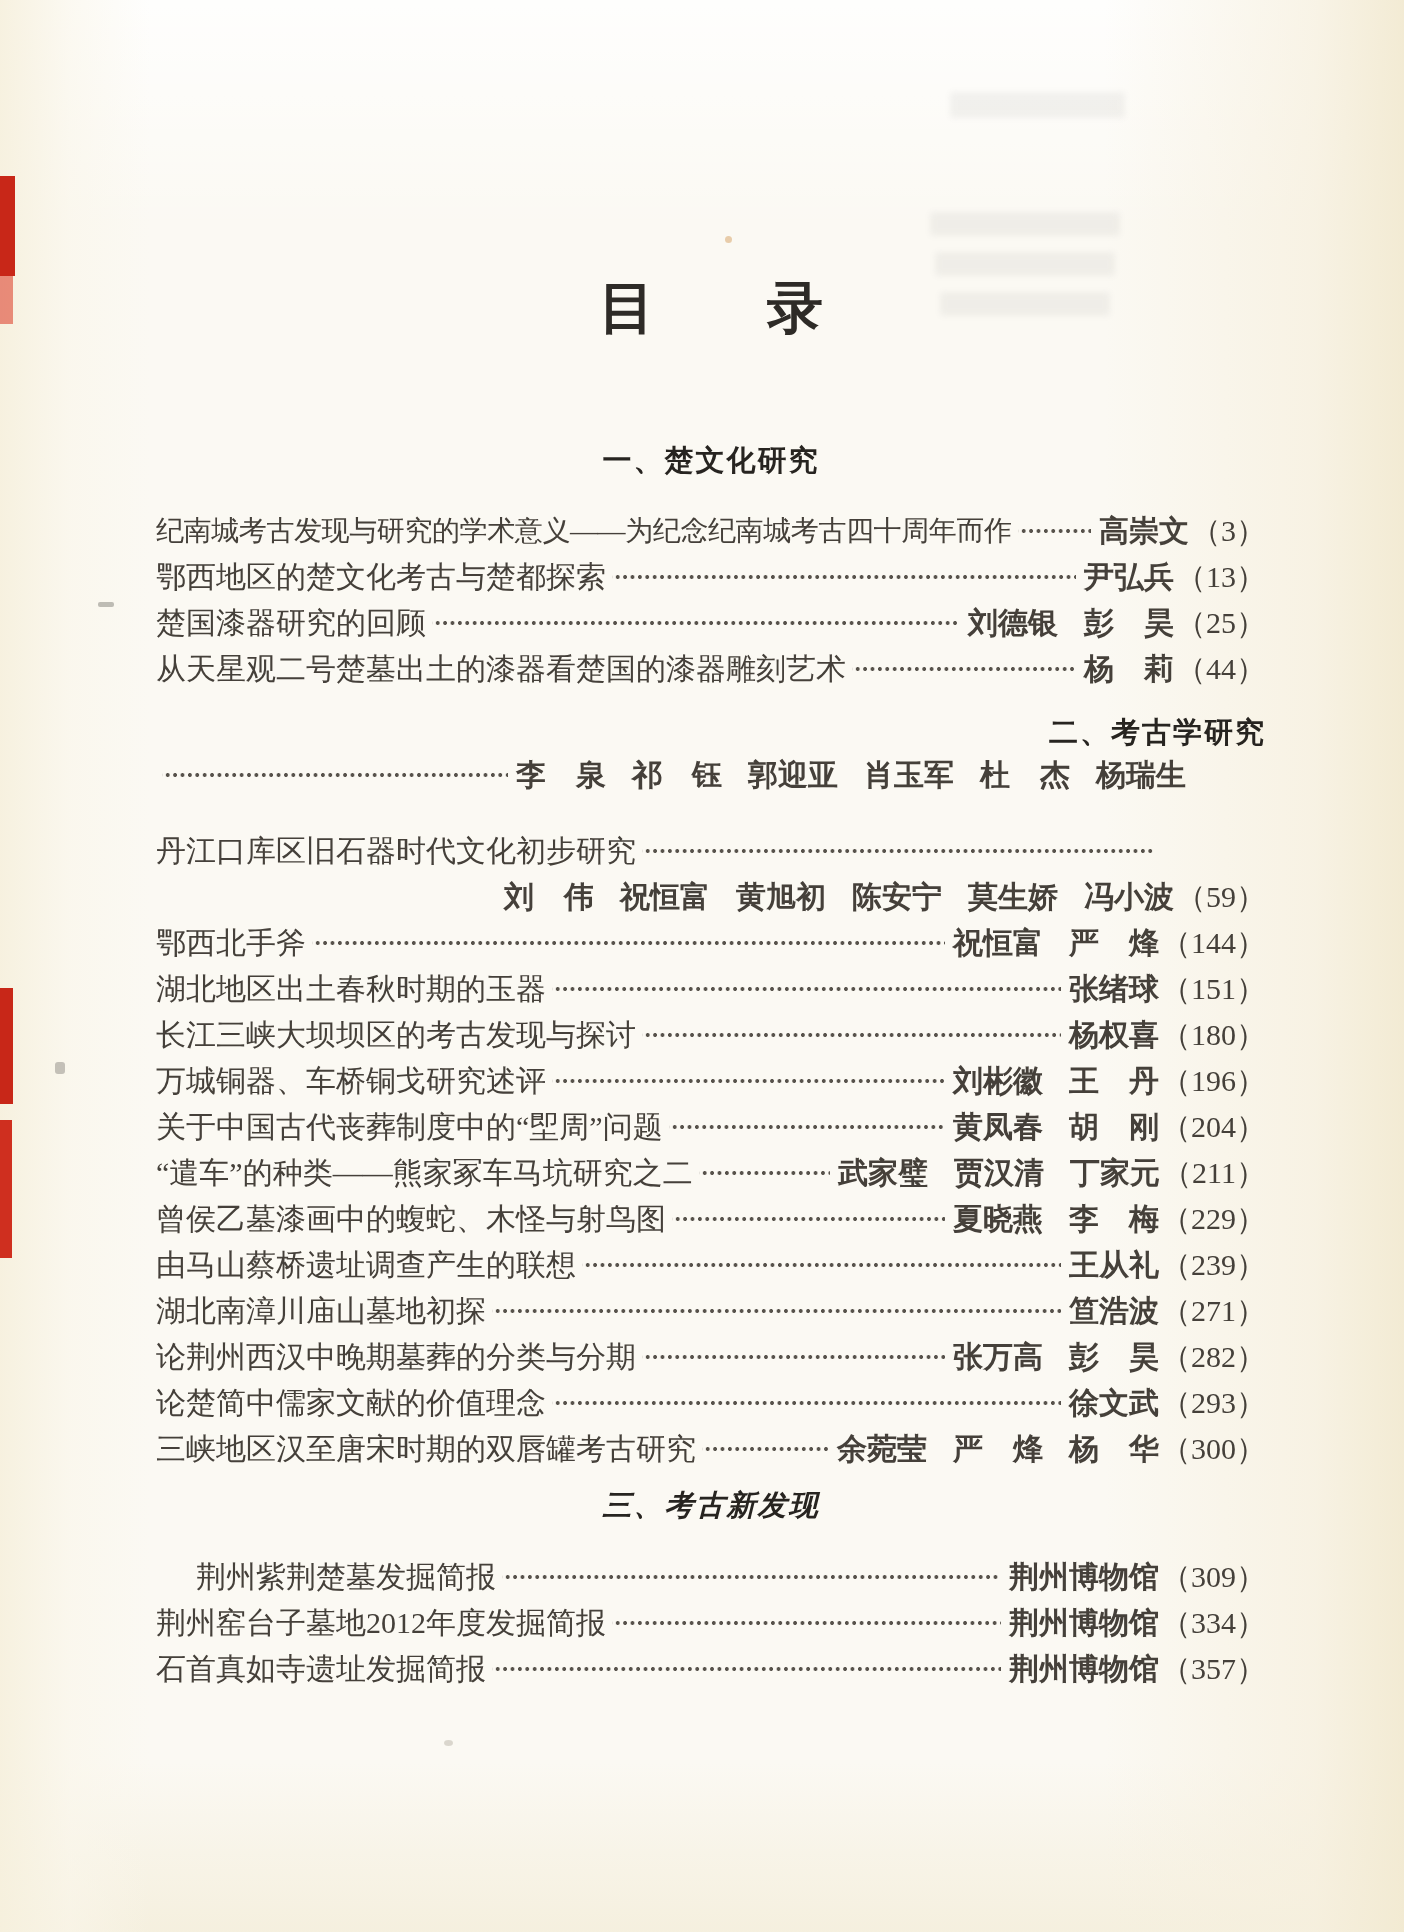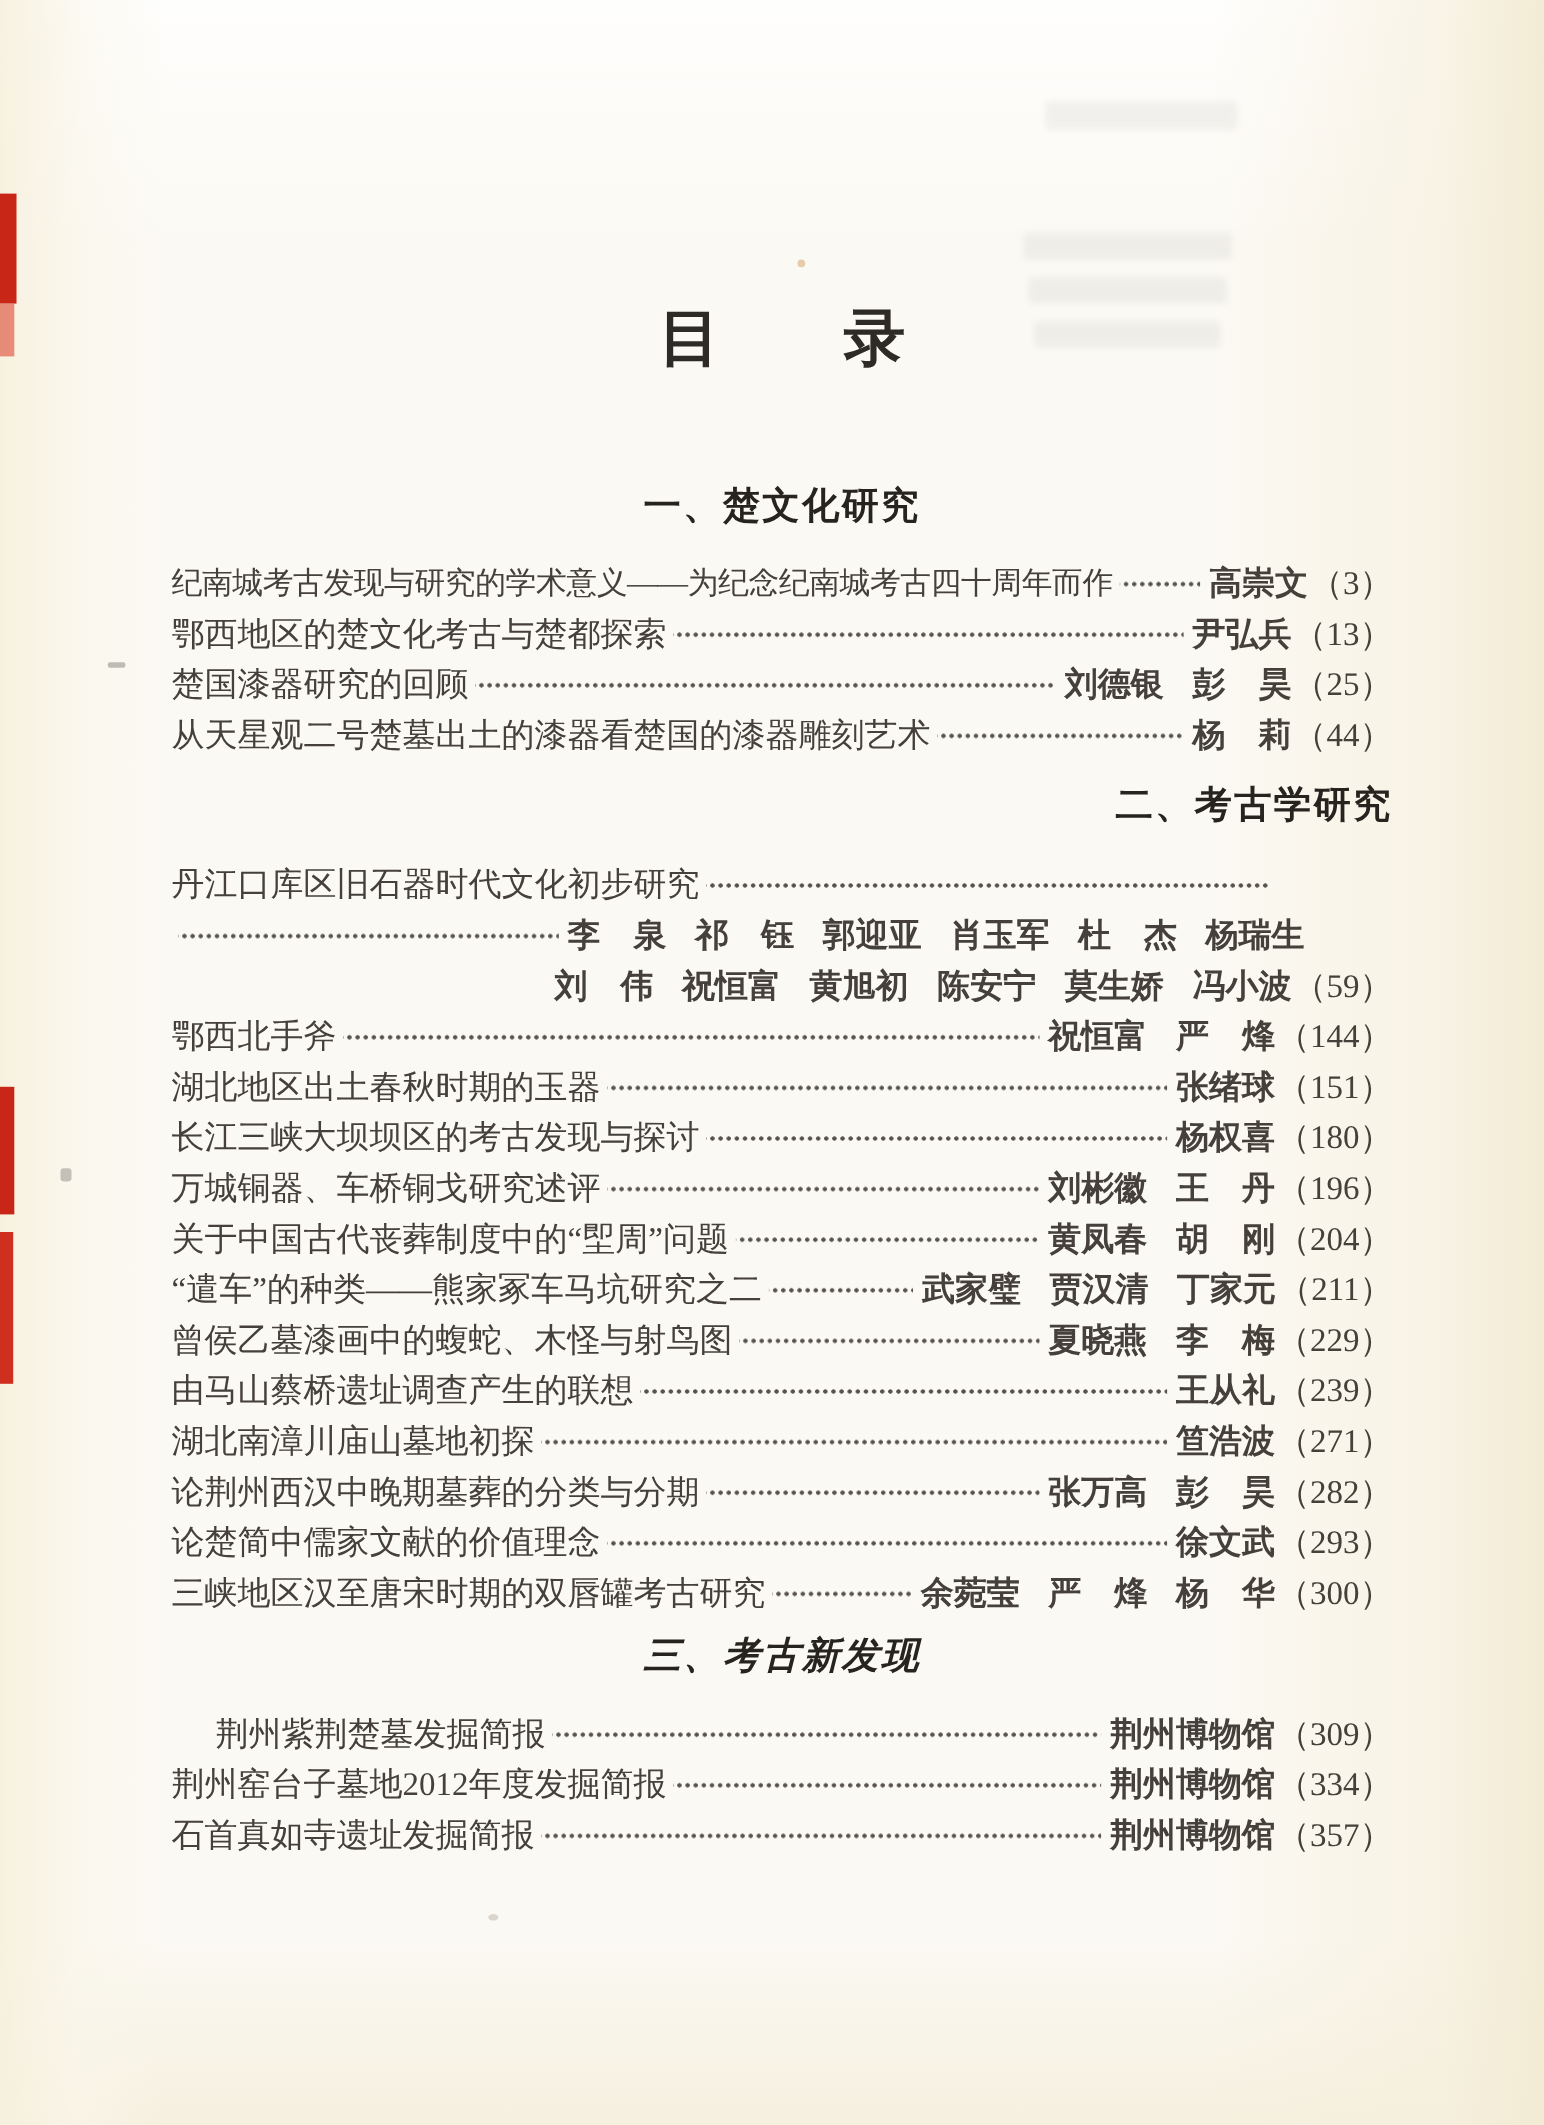--- a/index.html
+++ b/index.html
@@ -21,21 +21,21 @@
   .doc-title{
     margin:0;padding-top:278px;
     text-align:center;
     font-size:56px;line-height:60px;font-weight:bold;
     color:#2e2b27;
     font-family:"Liberation Serif", serif;
   }
   .sec-heading{
     text-align:center;
     font-family:"Liberation Sans", sans-serif;
-    font-weight:bold;font-size:34px;line-height:40px;
+    font-weight:bold;font-size:29px;line-height:40px;
     letter-spacing:2px;color:#272420;
   }
   .sec-heading.h0{margin-top:102px;}
   .sec-heading.h1{margin-top:20px;text-align:right;}
   .sec-heading.h2{margin-top:13px;font-style:italic;}
   .row{
     display:flex;align-items:center;white-space:nowrap;
     font-size:30px;line-height:46px;height:46px;
     color:#45403a;
   }
@@ -122,37 +122,37 @@
       </div>
       <div class="row">
         <span class="t">从天星观二号楚墓出土的漆器看楚国的漆器雕刻艺术</span>
         <span class="leader"></span>
         <span class="authors">
           <span class="author">杨　莉</span>
         </span>
         <span class="page-no">（44）</span>
       </div>
       <div class="sec-heading h1">二、考古学研究</div>
-      <div class="row first1">
-        <span class="t">丹江口库区旧石器时代文化初步研究</span>
-        <span class="leader"></span>
-        <span class="gap-wide"></span>
-      </div>
       <div class="row">
         <span class="leader"></span>
         <span class="authors">
           <span class="author">李　泉</span>
           <span class="author">祁　钰</span>
           <span class="author">郭迎亚</span>
           <span class="author">肖玉军</span>
           <span class="author">杜　杰</span>
           <span class="author">杨瑞生</span>
         </span>
         <span class="gap-page"></span>
       </div>
+      <div class="row first1">
+        <span class="t">丹江口库区旧石器时代文化初步研究</span>
+        <span class="leader"></span>
+        <span class="gap-wide"></span>
+      </div>
       <div class="row">
         <span class="spacer"></span>
         <span class="authors">
           <span class="author">刘　伟</span>
           <span class="author">祝恒富</span>
           <span class="author">黄旭初</span>
           <span class="author">陈安宁</span>
           <span class="author">莫生娇</span>
           <span class="author">冯小波</span>
         </span>

